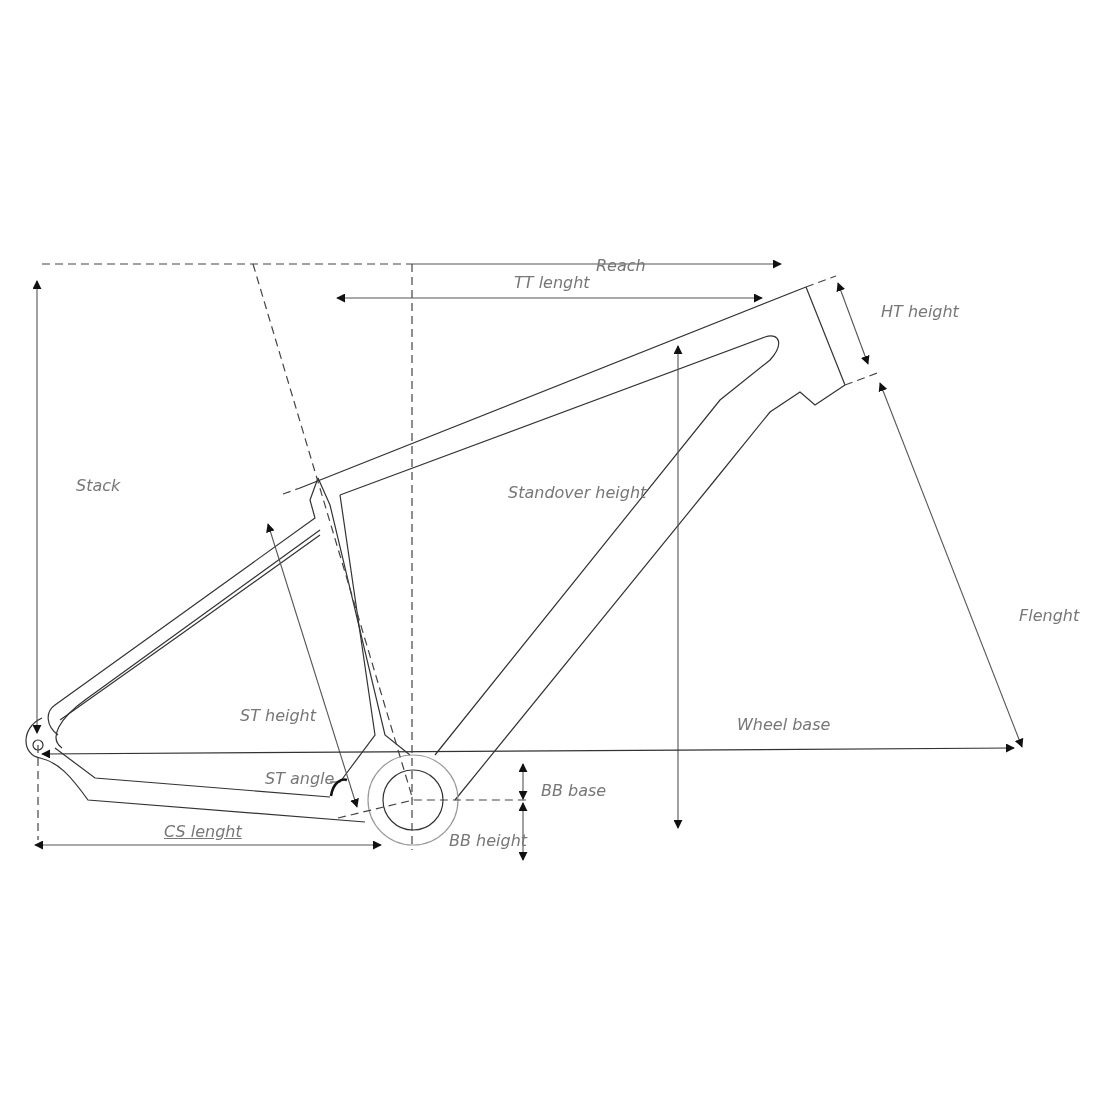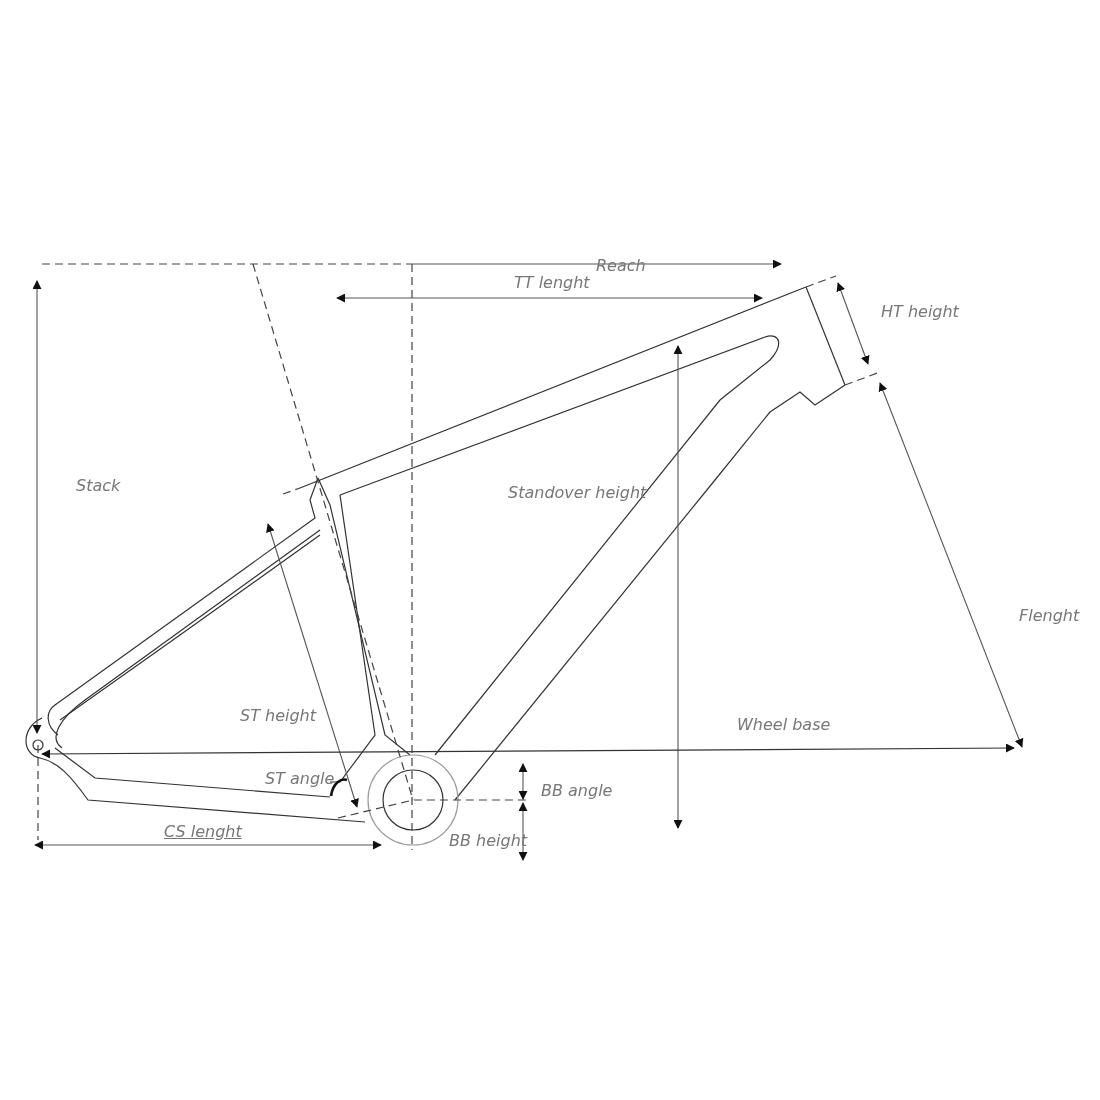--- a/index.html
+++ b/index.html
@@ -86,16 +86,16 @@
 
   <span class="label" style="left:596px; top:232px;margin-top:24px;">Reach</span>
   <span class="label" style="left:514px; top:273px;text-align:right;">TT lenght</span>
   <span class="label" style="left:881px; top:302px;">HT height</span>
   <span class="label" style="left:76px; top:476px;">Stack</span>
   <span class="label" style="left:508px; top:483px;">Standover height</span>
   <span class="label" style="left:1019px; top:606px;">Flenght</span>
   <span class="label" style="left:240px; top:706px;">ST height</span>
   <span class="label" style="left:737px; top:715px;text-align:right;">Wheel base</span>
   <span class="label" style="left:265px; top:761px;margin-top:8px;">ST angle</span>
-  <span class="label" style="left:541px; top:781px;">BB angle</span>
+  <span class="label" style="left:541px; top:781px;">BB base</span>
   <span class="label" style="left:164px; top:822px;text-decoration:underline;">CS lenght</span>
   <span class="label" style="left:449px; top:831px;">BB height</span>
 </div>
 
 </body></html>

